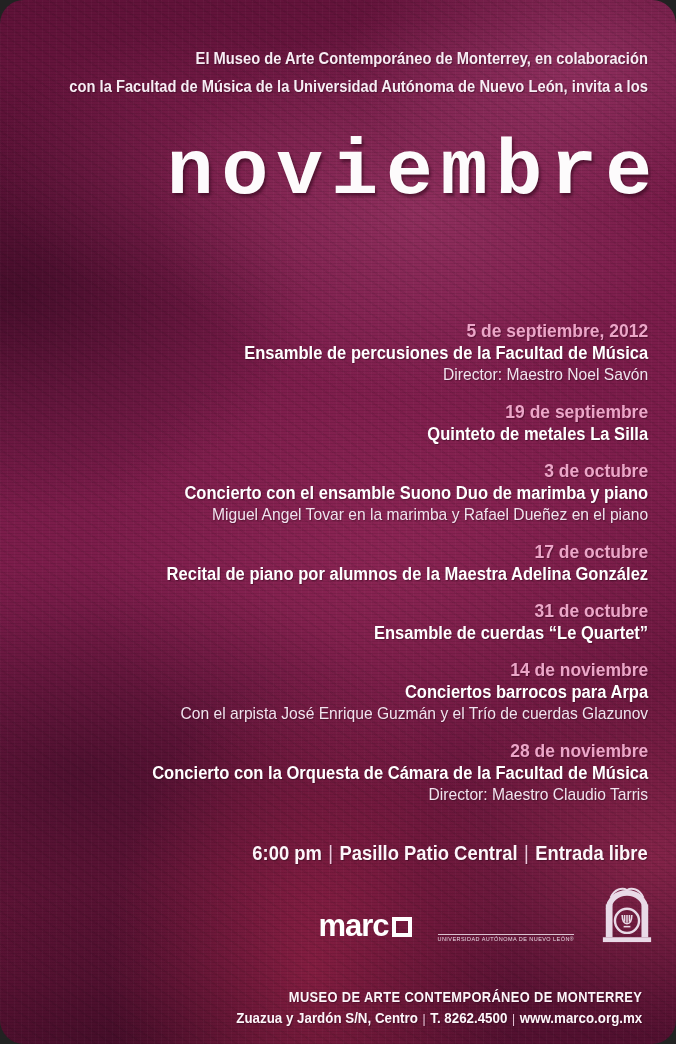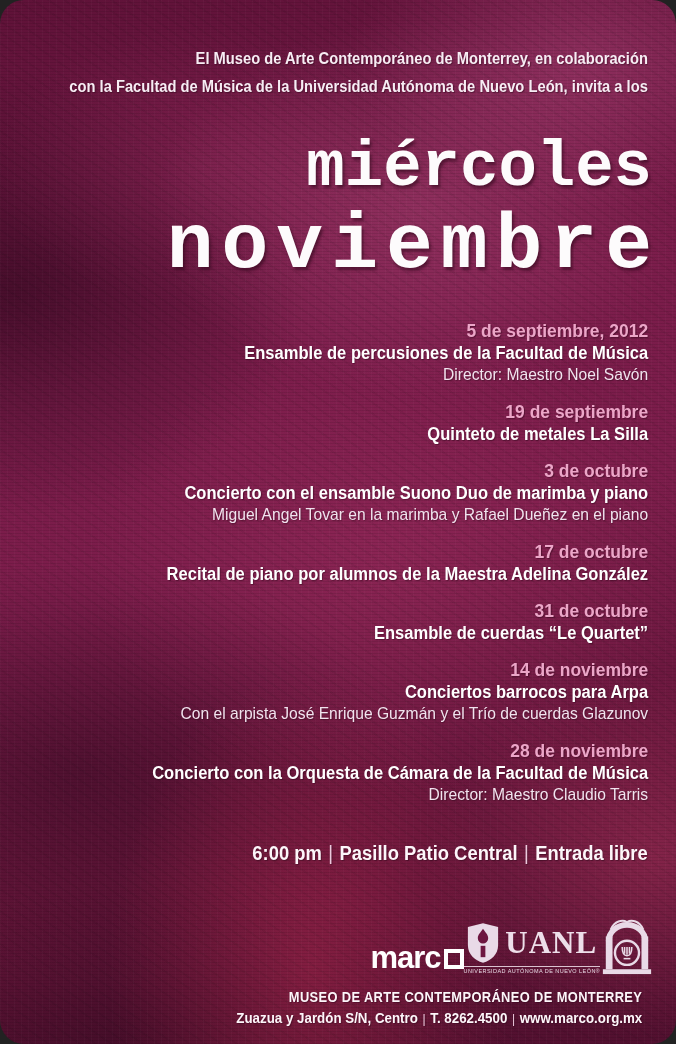--- a/index.html
+++ b/index.html
@@ -50,21 +50,21 @@
   .event-date   { font-size:19px; font-weight:bold; line-height:22px; color:var(--date_pink,#eca6c8); text-shadow:1px 1px 1px rgba(45,5,25,0.45); }
   .event-name   { font-size:18px; font-weight:bold; line-height:22px; color:#ffffff; text-shadow:1px 1px 1px rgba(45,5,25,0.45); }
   .event-detail { font-size:17px; font-weight:normal; line-height:22px; color:#f1e3ee; text-shadow:1px 1px 1px rgba(45,5,25,0.4); }
 
   .info {
     position:absolute; top:842px; right:28px; text-align:right; white-space:nowrap;
     font-size:20px; font-weight:bold; color:#fdf6fa; text-shadow:1px 1px 1px rgba(45,5,25,0.45);
   }
   .pipe { font-weight:normal; color:#ecc9dd; padding:0 7px; }
 
-  .logos { position:absolute; top:916px; right:22px; display:flex; align-items:flex-end; }
+  .logos { position:absolute; top:884px; right:22px; display:flex; align-items:flex-end; gap:26px; }
   .marco { display:flex; align-items:flex-end; margin-bottom:12px; color:#ffffff; }
   .marco-word { font-size:31px; font-weight:bold; letter-spacing:-1px; line-height:24px; }
   .marco-o { display:inline-block; width:12px; height:12px; border:4px solid #ffffff; margin-left:3px; margin-bottom:1px; }
 
   .uanl { display:flex; flex-direction:column; align-items:center; margin-bottom:8px; }
   .uanl-top { display:flex; align-items:center; gap:5px; }
   .uanl-acronym { font-family:"Liberation Serif",serif; font-weight:bold; font-size:31px; line-height:30px; letter-spacing:1px; color:#eedfea; }
   .uanl-sub { margin-top:2px; border-top:1px solid rgba(240,225,235,0.85); padding-top:1px;
               font-size:5.5px; letter-spacing:0.45px; color:#e8d8e4; white-space:nowrap; }
   .uanl-reg { font-size:5px; vertical-align:top; }
@@ -80,21 +80,20 @@
 
 <div class="poster">
   <div class="texture"></div>
 
   <header class="intro cond">
     <div>El Museo de Arte Contemporáneo de Monterrey, en colaboración</div>
     <div>con la Facultad de Música de la Universidad Autónoma de Nuevo León, invita a los</div>
   </header>
 
   <h1 class="title">
-    <span class="title-line1">miércoles</span>
     <span class="title-line2">noviembre</span>
   </h1>
 
   <section class="events cond">
     <article class="event">
       <div class="event-date">5 de septiembre, 2012</div>
       <div class="event-name">Ensamble de percusiones de la Facultad de Música</div>
       <div class="event-detail">Director: Maestro Noel Savón</div>
     </article>
     <article class="event">
@@ -129,28 +128,20 @@
   <div class="info cond">
     <span>6:00 pm</span><span class="pipe">|</span><span>Pasillo Patio Central</span><span class="pipe">|</span><span>Entrada libre</span>
   </div>
 
   <div class="logos">
     <div class="marco">
       <span class="marco-word">marc</span>
       <span class="marco-o"></span>
     </div>
     <div class="uanl">
-      <div class="uanl-top">
-        <svg width="34" height="42" viewBox="0 0 36 44">
-          <path d="M18 1 L34 5 V24 C34 34 27 40 18 43 C9 40 2 34 2 24 V5 Z" fill="#e9dae7"></path>
-          <path d="M18 7 c-2.5 4 -5.5 6 -5.5 10 a5.5 5.5 0 0 0 11 0 c0 -4 -3 -6 -5.5 -10z" fill="#6d1640"></path>
-          <rect x="15.5" y="25" width="5" height="12" fill="#6d1640"></rect>
-        </svg>
-        <span class="uanl-acronym">UANL</span>
-      </div>
       <div class="uanl-sub"><span>UNIVERSIDAD AUTÓNOMA DE NUEVO LEÓN</span><span class="uanl-reg">®</span></div>
     </div>
     <svg width="54" height="66" viewBox="0 0 56 66">
       <g stroke="#e9dae7" fill="none" stroke-width="2">
         <path d="M11 13 C15 4 23 2 28 5"></path>
         <path d="M45 13 C41 4 33 2 28 5"></path>
         <path d="M9 25 A19 17 0 0 1 47 25" stroke-width="6"></path>
       </g>
       <rect x="6" y="20" width="7" height="34" fill="#e9dae7"></rect>
       <rect x="43" y="20" width="7" height="34" fill="#e9dae7"></rect>

